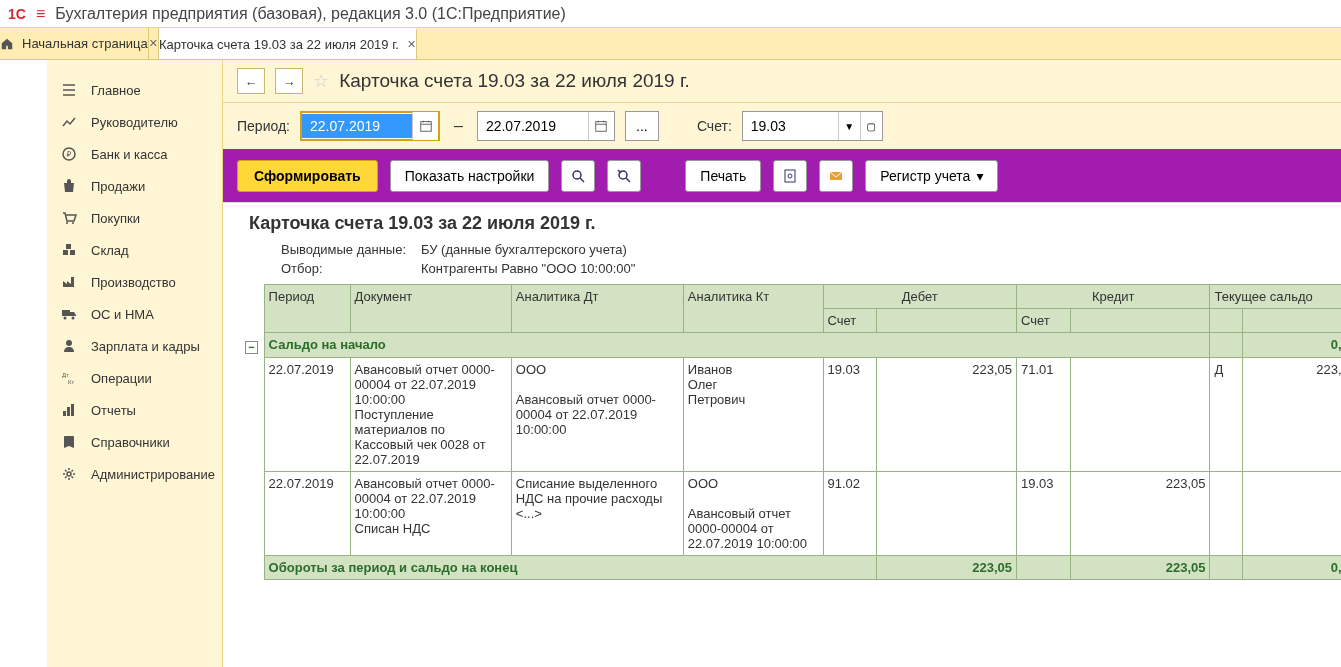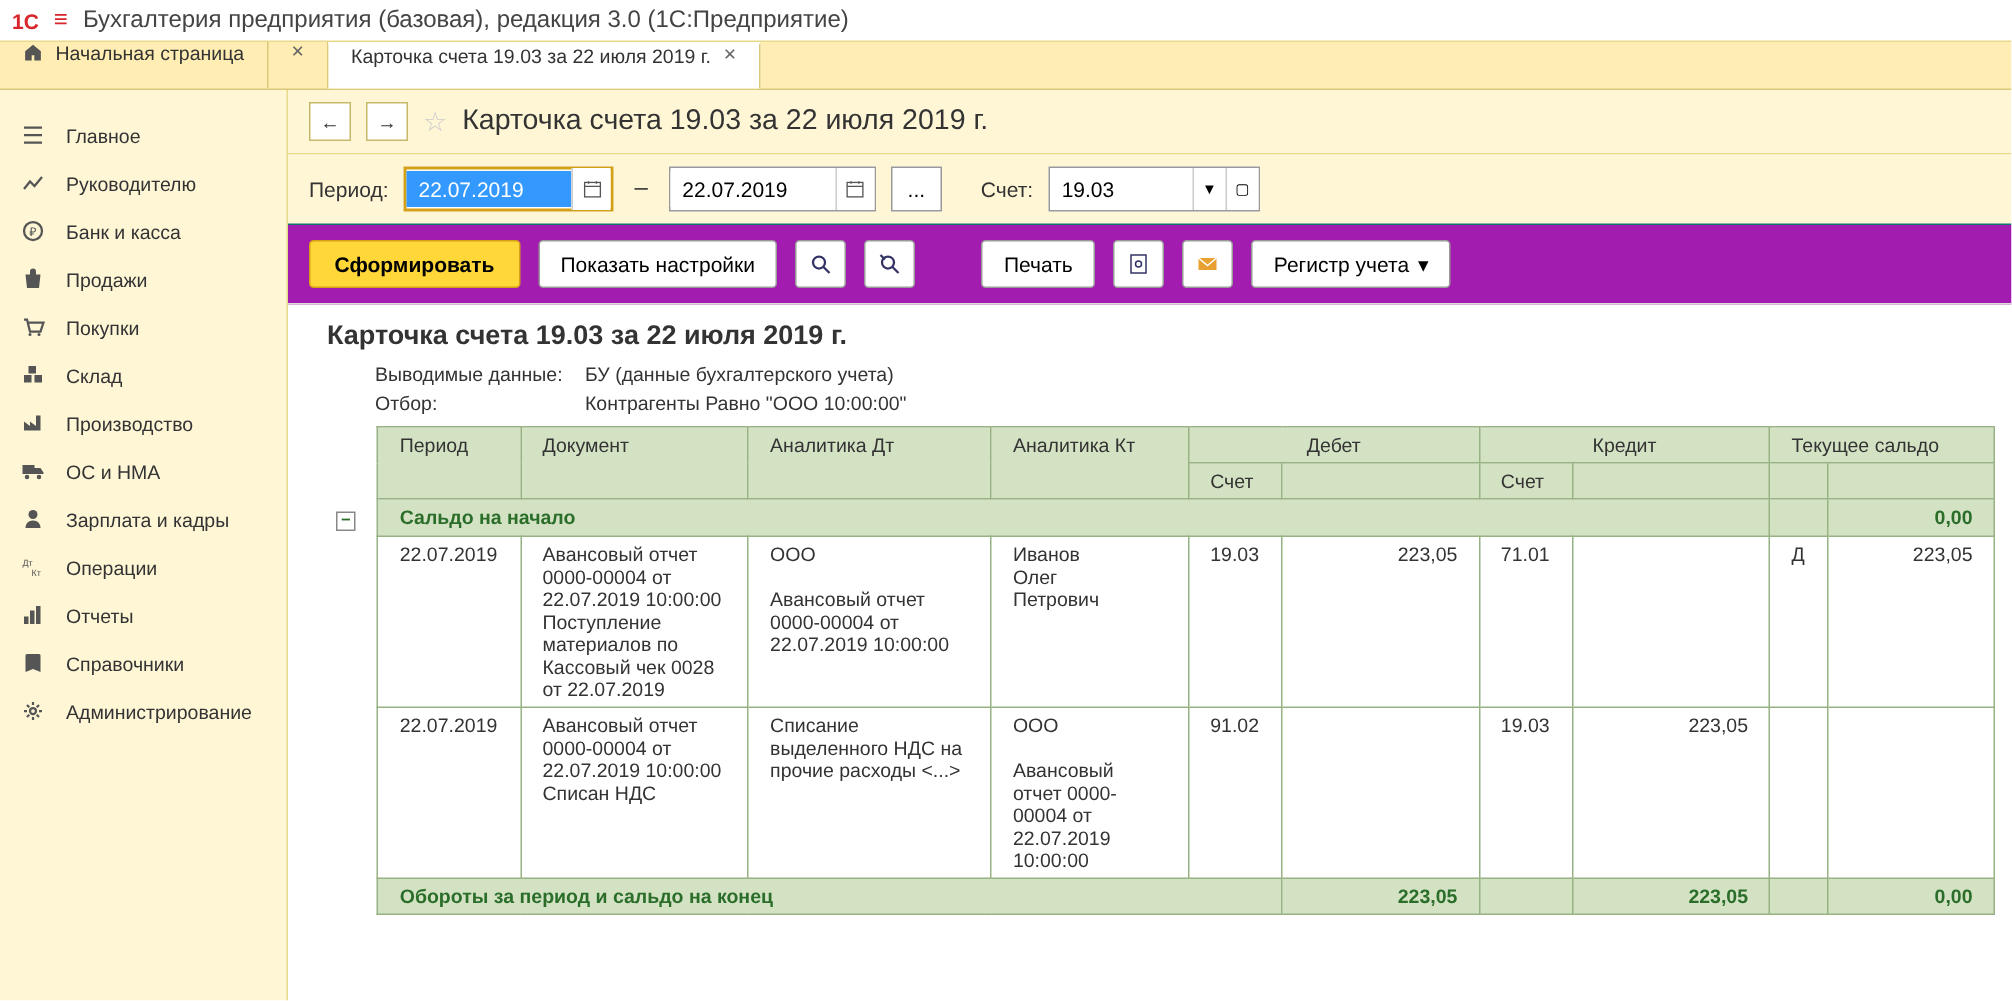--- a/index.html
+++ b/index.html
@@ -3,60 +3,60 @@
 <meta charset="utf-8">
 <style>
 * { box-sizing: border-box; margin: 0; padding: 0; }
 body { font-family: Arial, sans-serif; font-size: 13px; color: #333; background: #fff; overflow: hidden; }
 .app { width: 1341px; height: 667px; display: flex; flex-direction: column; }
 .titlebar { background: #fff; height: 28px; display: flex; align-items: center; padding: 0 8px; gap: 10px; border-bottom: 1px solid #e8d98a; }
 .logo1c { color: #d8262c; font-weight: bold; font-size: 14px; }
 .menu-icon { color: #d8262c; font-size: 16px; cursor: pointer; }
 .app-title { color: #444; font-size: 16px; }
 .tabs { background: #ffedb3; height: 32px; display: flex; align-items: stretch; border-bottom: 1px solid #d9c97a; }
-.tab { display: flex; align-items: flex-start; padding: 0 15px; border-right: 1px solid #d9c97a; gap: 8px; cursor: pointer; }
+.tab { display: flex; align-items: center; padding: 0 0; border-right: 1px solid #d9c97a; gap: 8px; cursor: pointer; }
 .tab.home svg { width: 14px; height: 14px; }
 .tab-close { color: #666; font-size: 11px; cursor: pointer; }
 .tab.active { background: #fff; border-top: 2px solid #fff; }
 .content-row { display: flex; flex: 1; min-height: 0; }
-.sidebar { width: 192px; background: #fff6d6; border-right: 1px solid #e8d98a; padding-top: 14px; }
+.sidebar { width: 176px; background: #fff6d6; border-right: 1px solid #e8d98a; padding-top: 14px; margin-left: 47px; }
 .side-item { display: flex; align-items: center; gap: 14px; padding: 8px 14px; cursor: pointer; color: #333; }
 .side-item svg { width: 16px; height: 16px; flex-shrink: 0; }
 .main { flex: 1; background: #fff; display: flex; flex-direction: column; min-width: 0; }
 .toolbar-top { background: #fff6d6; padding: 8px 14px; display: flex; align-items: center; gap: 10px; border-bottom: 1px solid #e8d98a; }
 .nav-btn { width: 28px; height: 26px; border: 1px solid #c8b86a; background: #fff; display: flex; align-items: center; justify-content: center; cursor: pointer; }
 .star-icon { color: #ccc; font-size: 18px; cursor: pointer; }
 .page-title { font-size: 19px; color: #333; }
 .period-bar { background: #fff6d6; padding: 8px 14px; display: flex; align-items: center; gap: 10px; border-bottom: 1px solid #0f766e; }
 .period-label { font-size: 14px; }
 .date-box { display: flex; align-items: center; border: 2px solid #333; background: #fff; height: 30px; }
 .date-box.highlight { border: 2px solid #d4a017; }
 .date-input { border: none; padding: 4px 8px; font-size: 14px; width: 110px; outline: none; }
 .date-input.selected { background: #3399ff; color: #fff; }
 .cal-btn { width: 26px; height: 28px; border: none; border-left: 1px solid #ccc; background: #fff; cursor: pointer; display: flex; align-items: center; justify-content: center; }
 .dash { font-size: 16px; padding: 0 4px; }
 .ellipsis-btn { width: 34px; height: 30px; border: 1px solid #999; background: #fff; cursor: pointer; font-size: 14px; }
-.account-label { font-size: 14px; margin-left: 16px; }
+.account-label { font-size: 14px; margin-left: 28px; }
 .account-input { display: flex; align-items: center; border: 1px solid #999; background: #fff; height: 30px; }
 .account-field { border: none; padding: 4px 8px; width: 95px; font-size: 14px; outline: none; }
 .acc-btn { width: 22px; height: 28px; border: none; border-left: 1px solid #ccc; background: #fff; cursor: pointer; font-size: 10px; }
 .action-bar { background: #a21caf; padding: 10px 14px; display: flex; align-items: center; gap: 12px; border-bottom: 1px solid #ddd; }
 .btn-primary { background: #ffd739; border: 1px solid #d4a017; padding: 7px 16px; font-size: 14px; font-weight: bold; cursor: pointer; border-radius: 3px; }
 .btn { background: #fff; border: 1px solid #999; padding: 7px 14px; font-size: 14px; cursor: pointer; border-radius: 3px; display: flex; align-items: center; gap: 6px; }
 .btn-icon { width: 34px; height: 32px; background: #fff; border: 1px solid #999; cursor: pointer; border-radius: 3px; display: flex; align-items: center; justify-content: center; }
 .report-body { flex: 1; overflow: auto; padding: 0 0 0 4px; }
 .report-inner { margin-left: 14px; }
 .report-header { padding: 10px 8px 6px; }
 .report-title { font-size: 18px; font-weight: bold; color: #333; }
 .report-meta-row { display: flex; padding: 2px 8px; font-size: 13px; margin-left: 32px; }
 .meta-label { width: 140px; }
 .meta-val { }
 .meta-val2 { margin-left: 140px; }
 table.report { border-collapse: collapse; width: 1120px; margin-top: 6px; }
-table.report th, table.report td { border: 1px solid #97b283; padding: 4px 14px; font-size: 13px; text-align: left; vertical-align: top; }
+table.report th, table.report td { border: 1px solid #97b283; padding: 4px 4px; font-size: 13px; text-align: left; vertical-align: top; }
 table.report th { background: #d4e2c4; font-weight: normal; color: #333; }
 table.report th.center { text-align: center; }
 .tree-col { width: 18px; border: none !important; vertical-align: top; }
 .tree-toggle { width: 13px; height: 13px; border: 1px solid #888; display: flex; align-items: center; justify-content: center; font-size: 11px; cursor: pointer; line-height: 1; margin-top: 4px; }
 .balance-row td { background: #d4e2c4; color: #2a6e2a; font-weight: bold; }
 .totals-row td { background: #d4e2c4; color: #2a6e2a; font-weight: bold; }
 .num { text-align: right !important; }
 </style>
 </head>
 <body>

